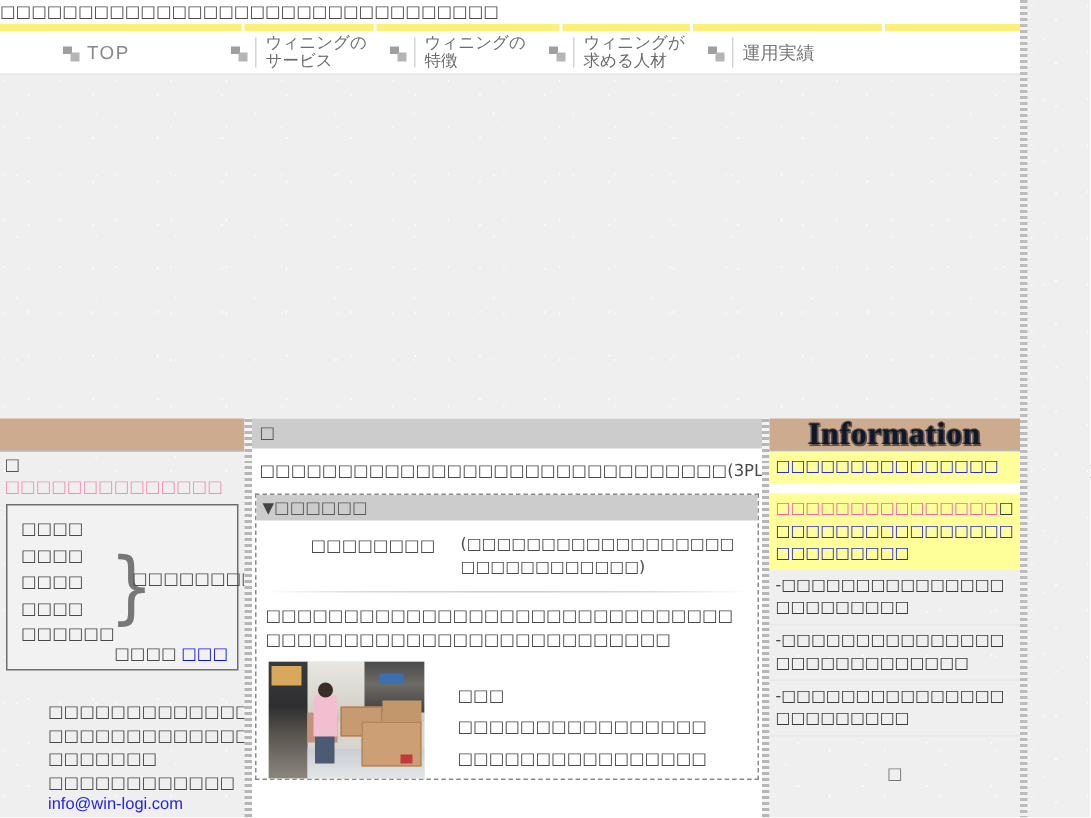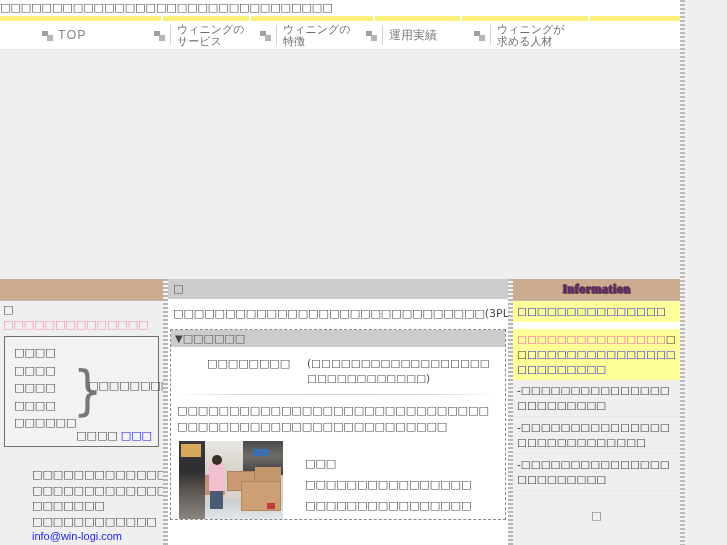--- a/index.html
+++ b/index.html
@@ -305,21 +305,21 @@
     position: absolute; left: 513px; top: 0; width: 167px; height: 266px;
   }
   .infohdr {
     width: 167px; height: 22px;
     background: #cdab8f;
     border-bottom: 1px solid #b9b9b9;
     display: flex; align-items: center; justify-content: center;
   }
   .infohdr span {
     font-family: "Liberation Serif", serif;
-    font-weight: bold; font-size: 12px; color: #701a75;
+    font-weight: bold; font-size: 21px; color: #0f172a;
     text-shadow: 1px 1px 0 #5c5149, -1px 0 0 #5c5149, 0 -1px 0 #5c5149, 1px 0 0 #5c5149, 0 1px 0 #5c5149;
     letter-spacing: 0.5px;
   }
   .infolist { padding: 0; }
   .inforow {
     padding: 3px 4px 3px 4px;
     font-size: 10.5px; line-height: 15px;
     border-bottom: 1px solid #e8e8e8;
     word-break: break-all;
   }
@@ -358,30 +358,30 @@
       <span class="navdiv"></span>
       <span class="navlabel">ウィニングの
 サービス</span>
     </div>
     <div class="navitem multi">
       <span class="brokenicon"></span>
       <span class="navdiv"></span>
       <span class="navlabel">ウィニングの
 特徴</span>
     </div>
-    <div class="navitem wide">
-      <span class="brokenicon"></span>
-      <span class="navdiv"></span>
-      <span class="navlabel single">運用実績</span>
-    </div>
     <div class="navitem multi">
       <span class="brokenicon"></span>
       <span class="navdiv"></span>
       <span class="navlabel">ウィニングが
 求める人材</span>
+    </div>
+    <div class="navitem wide">
+      <span class="brokenicon"></span>
+      <span class="navdiv"></span>
+      <span class="navlabel single">運用実績</span>
     </div>
   </div>
 
   <div class="banner brokenbg"></div>
 
   <div class="cols">
 
     <div class="leftcol brokenbg">
       <div class="tanhdr"></div>
       <div class="leftbody">

